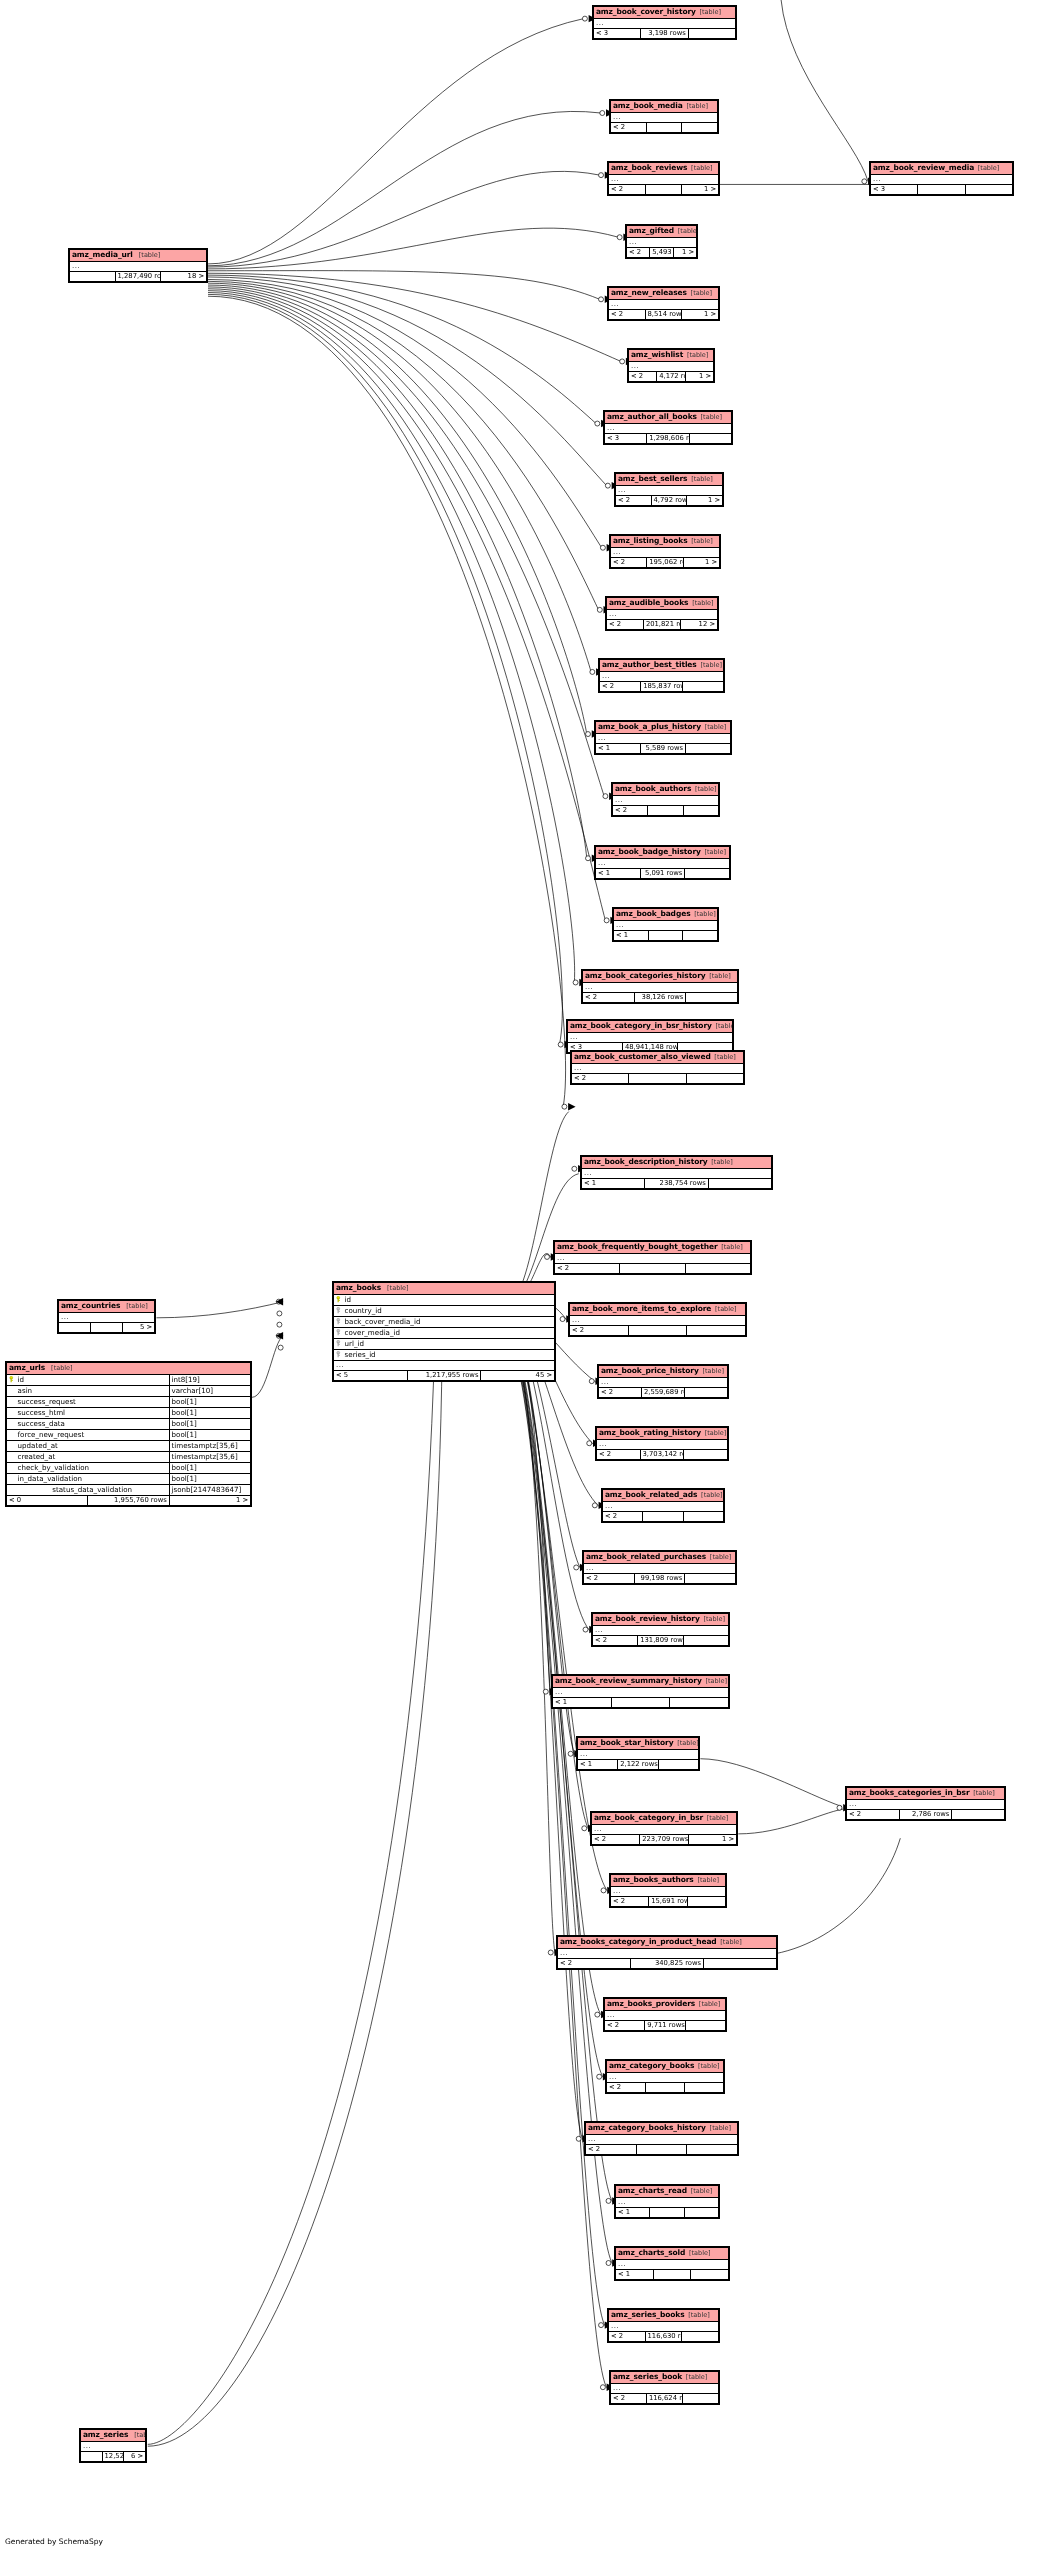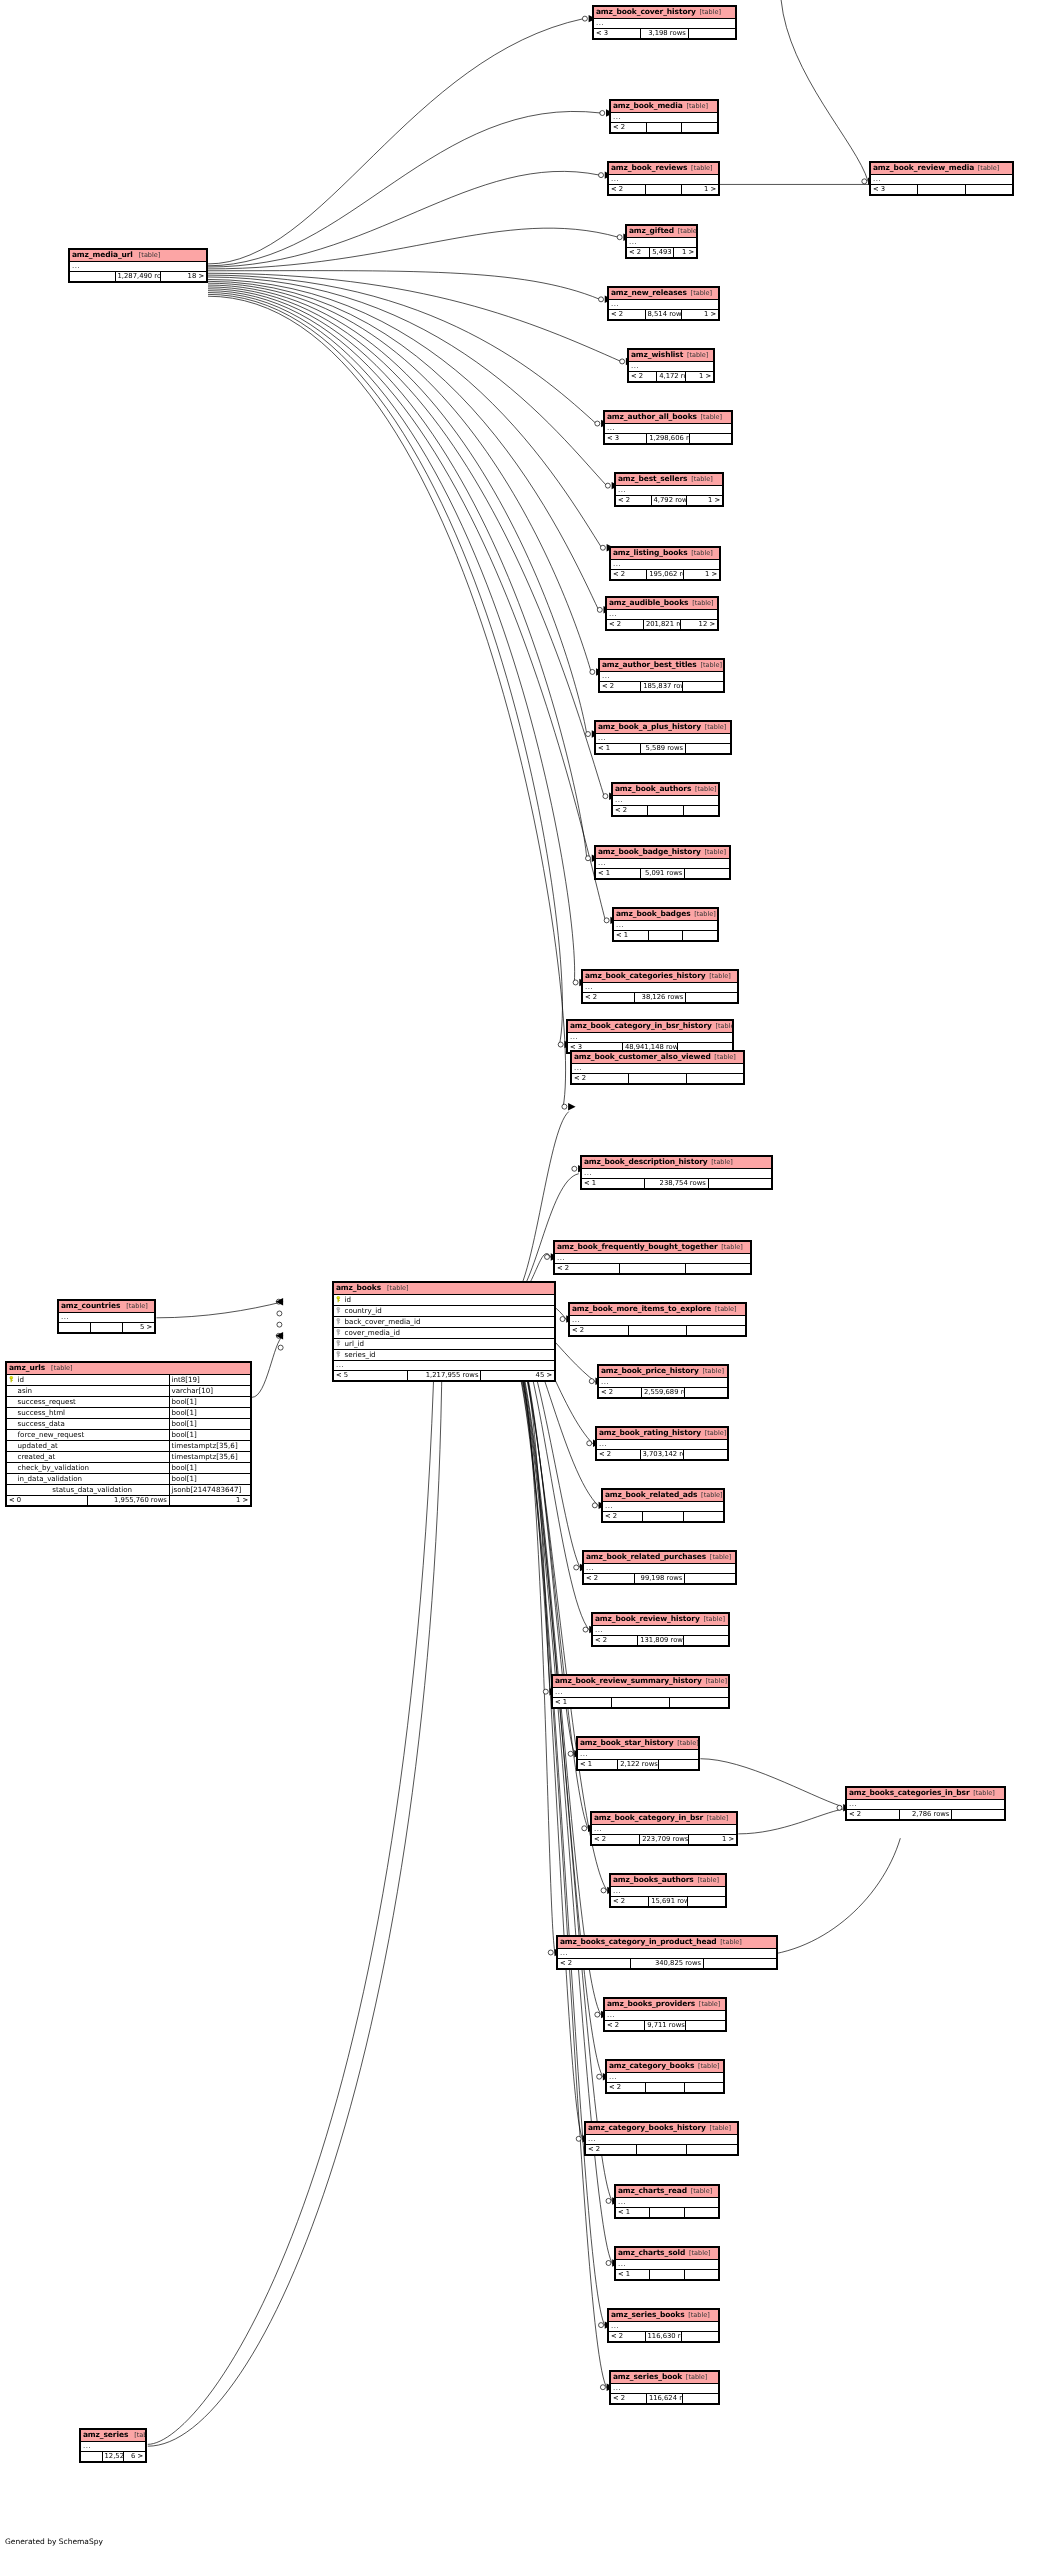--- a/index.html
+++ b/index.html
@@ -626,21 +626,21 @@
               <td colspan="3" class="ellipsis">...</td>
             </tr>
             <tr class="footrow">
               <td class="foot-l" style="width:30%">&lt; 2</td>
               <td class="foot-c" style="width:44%">4,792 rows</td>
               <td class="foot-r" style="width:26%">1 &gt;</td>
             </tr>
           </tbody>
         </table>
       </div>
-      <div class="node" style="left: 609px; top: 534px; width: 112px; margin-top: 12px;">
+      <div class="node" style="left: 609px; top: 534px; width: 112px;">
         <table>
           <tbody>
             <tr class="hdr">
               <td colspan="3"><span class="tname">amz_listing_books</span><span class="ttag">[table]</span></td>
             </tr>
             <tr>
               <td colspan="3" class="ellipsis">...</td>
             </tr>
             <tr class="footrow">
               <td class="foot-l" style="width:30%">&lt; 2</td>
@@ -1102,21 +1102,21 @@
               <td colspan="3" class="ellipsis">...</td>
             </tr>
             <tr class="footrow">
               <td class="foot-l" style="width:30%">&lt; 1</td>
               <td class="foot-c" style="width:44%"></td>
               <td class="foot-r" style="width:26%"></td>
             </tr>
           </tbody>
         </table>
       </div>
-      <div class="node" style="left: 614px; top: 2246px; width: 106px;">
+      <div class="node" style="left: 614px; top: 2246px; width: 116px;">
         <table>
           <tbody>
             <tr class="hdr">
               <td colspan="3"><span class="tname">amz_charts_sold</span><span class="ttag">[table]</span></td>
             </tr>
             <tr>
               <td colspan="3" class="ellipsis">...</td>
             </tr>
             <tr class="footrow">
               <td class="foot-l" style="width:30%">&lt; 1</td>

